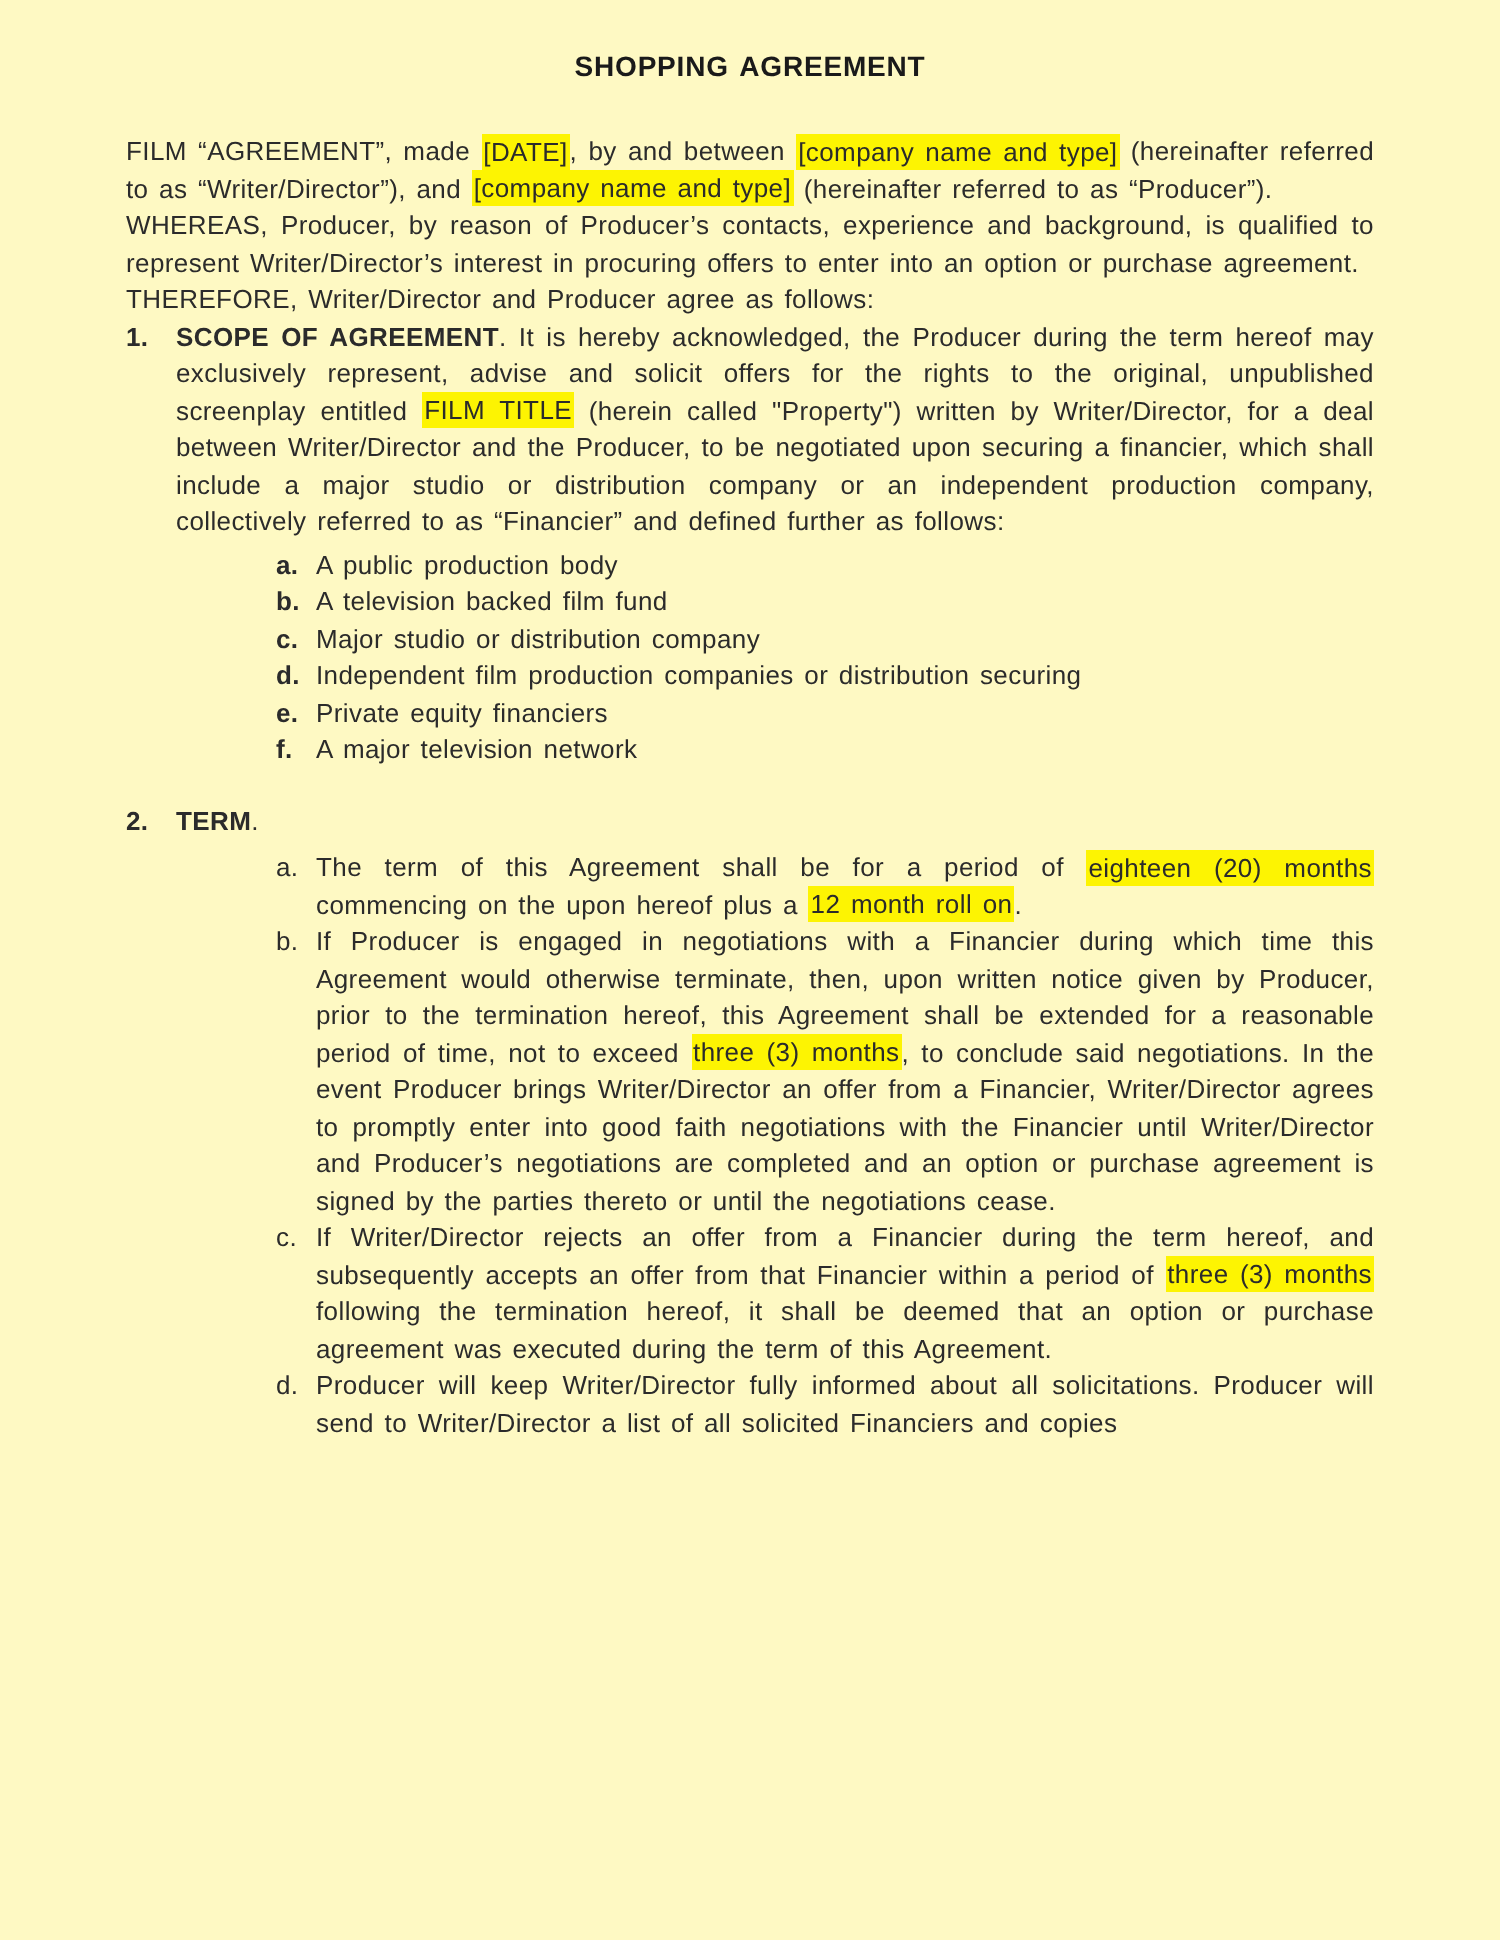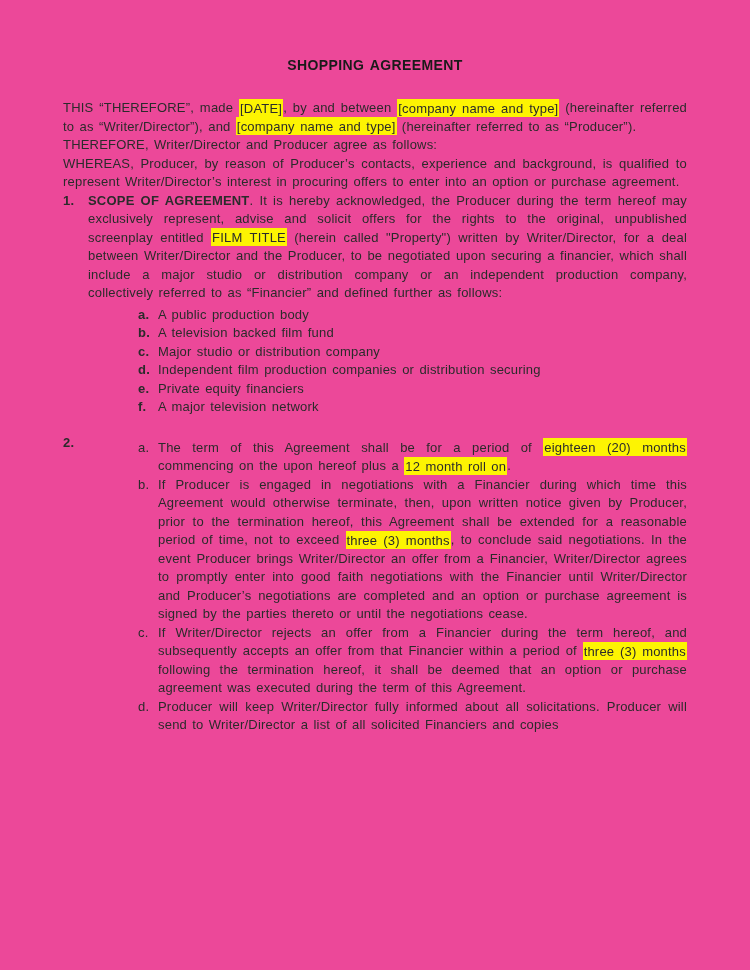--- a/index.html
+++ b/index.html
@@ -1,22 +1,22 @@
 <!DOCTYPE html>
 <html style="--hl: #fdf402;"><head>
 <meta charset="utf-8">
 <style>
   html, body { margin: 0; padding: 0; background: #ffffff; }
   .page {
     position: relative;
     width: 750px;
     height: 970px;
     box-sizing: border-box;
-    background: #ec4899;
-    padding: 56px 63px 0 63px;
+    background: #fef9c3;
+    padding: 24px 63px 0 63px;
     font-family: "Liberation Sans", sans-serif;
     font-size: 13px;
     line-height: 18.5px;
     color: #2b2b2b;
     text-align: justify;
     letter-spacing: 0.2px;
     word-spacing: 1.5px;
     overflow: hidden;
   }
   h1.doc-title {
@@ -61,26 +61,26 @@
     -webkit-box-decoration-break: clone;
   }
 </style>
 </head>
 <body>
 
 <div class="page">
 
   <h1 class="doc-title">SHOPPING AGREEMENT</h1>
 
-  <p class="para preamble"><span>THIS “THEREFORE”, made </span><span class="hl">[DATE]</span><span>, by and between </span><span class="hl">[company name and type]</span><span> (hereinafter referred to as “Writer/Director”), and </span><span class="hl">[company name and type]</span><span> (hereinafter referred to as “Producer”).</span></p>
+  <p class="para preamble"><span>FILM “AGREEMENT”, made </span><span class="hl">[DATE]</span><span>, by and between </span><span class="hl">[company name and type]</span><span> (hereinafter referred to as “Writer/Director”), and </span><span class="hl">[company name and type]</span><span> (hereinafter referred to as “Producer”).</span></p>
 
 
+  <p class="para indent whereas-2"><span>WHEREAS, Producer, by reason of Producer’s contacts, experience and background, is qualified to represent Writer/Director’s interest in procuring offers to enter into an option or purchase agreement.</span></p>
+
   <p class="para indent therefore"><span>THEREFORE, Writer/Director and Producer agree as follows:</span></p>
-
-  <p class="para indent whereas-2"><span>WHEREAS, Producer, by reason of Producer’s contacts, experience and background, is qualified to represent Writer/Director’s interest in procuring offers to enter into an option or purchase agreement.</span></p>
 
   <div class="section section-1">
     <span class="num">1.</span>
     <div class="sbody">
       <p class="para"><span style="font-weight: bold;">SCOPE OF AGREEMENT</span><span>. It is hereby acknowledged, the Producer during the term hereof may exclusively represent, advise and solicit offers for the rights to the original, unpublished screenplay entitled </span><span class="hl">FILM TITLE</span><span> (herein called "Property") written by Writer/Director, for a deal between Writer/Director and the Producer, to be negotiated upon securing a financier, which shall include a major studio or distribution company or an independent production company, collectively referred to as “Financier” and defined further as follows:</span></p>
       <ul class="sublist bold-letters">
           <li>
             <span class="letter">a.</span>
             <span class="li-text"><span>A public production body</span></span>
           </li>
@@ -104,20 +104,21 @@
             <span class="letter">f.</span>
             <span class="li-text"><span>A major television network</span></span>
           </li>
         </ul>
     </div>
   </div>
 
   <div class="section section-2">
     <span class="num">2.</span>
     <div class="sbody">
+      <p class="para"><span style="font-weight: bold;">TERM</span><span>.</span></p>
       <ul class="sublist term-list">
           <li>
             <span class="letter">a.</span>
             <span class="li-text"><span>The term of this Agreement shall be for a period of </span><span class="hl">eighteen (20) months</span><span> commencing on the upon hereof plus a </span><span class="hl">12 month roll on</span><span>.</span></span>
           </li>
           <li>
             <span class="letter">b.</span>
             <span class="li-text"><span>If Producer is engaged in negotiations with a Financier during which time this Agreement would otherwise terminate, then, upon written notice given by Producer, prior to the termination hereof, this Agreement shall be extended for a reasonable period of time, not to exceed </span><span class="hl">three (3) months</span><span>, to conclude said negotiations. In the event Producer brings Writer/Director an offer from a Financier, Writer/Director agrees to promptly enter into good faith negotiations with the Financier until Writer/Director and Producer’s negotiations are completed and an option or purchase agreement is signed by the parties thereto or until the negotiations cease.</span></span>
           </li>
           <li>

